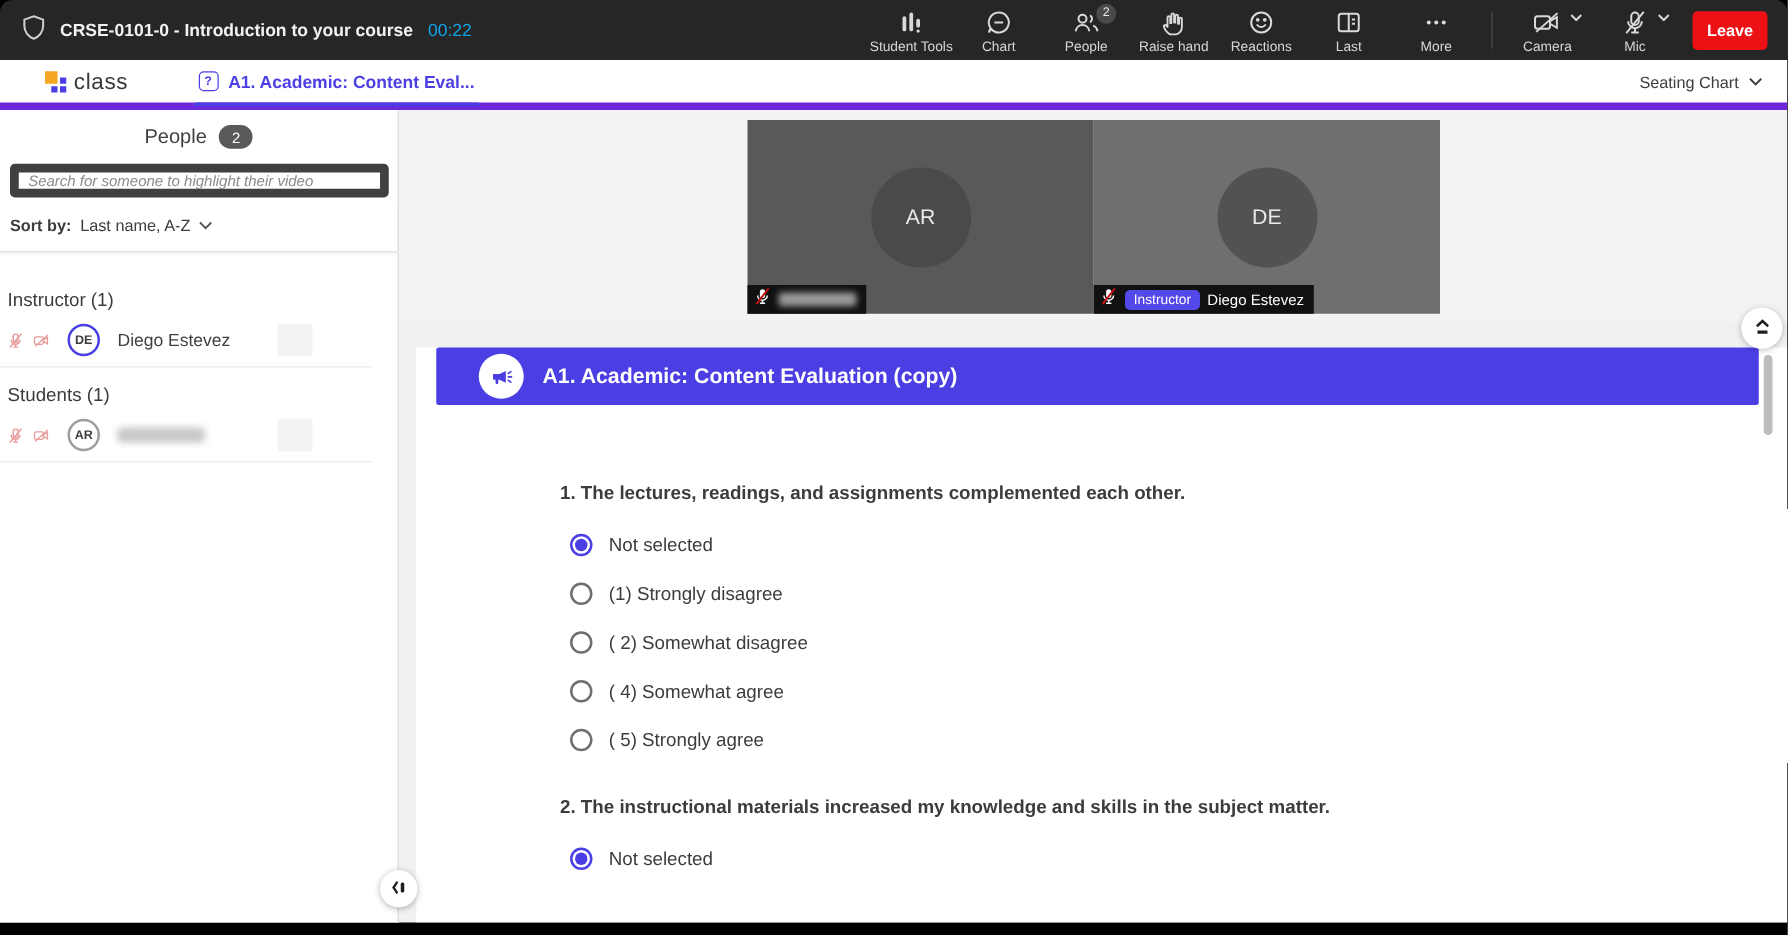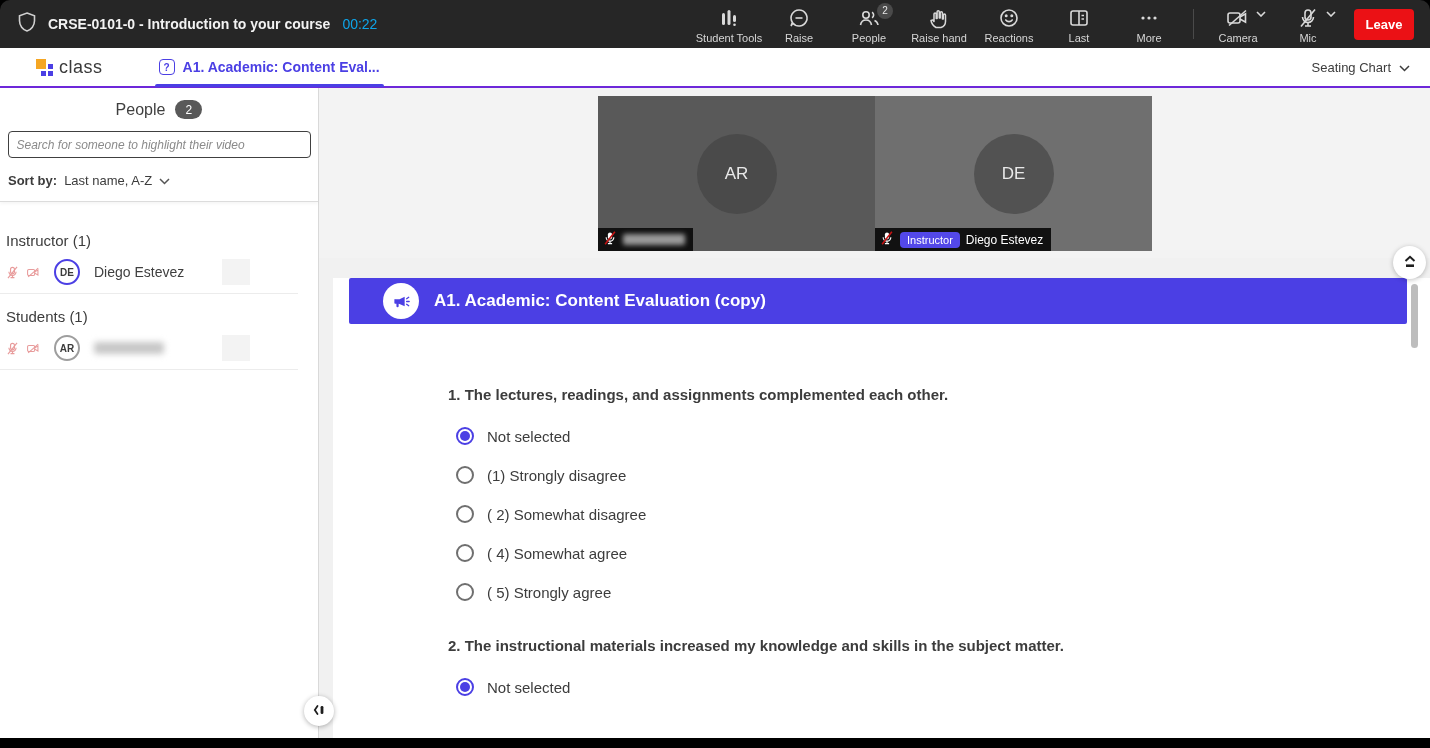--- a/index.html
+++ b/index.html
@@ -14,21 +14,21 @@
   .toolbar { display:flex; align-items:flex-start; gap:2px; }
   .tool-btn { width:68px; display:flex; flex-direction:column; align-items:center; gap:3px; padding:4px 0 2px; cursor:pointer; background:none; border:none; position:relative; }
   .tool-btn .lbl { color:#d6d6d6; font-size:11px; white-space:nowrap; }
   .tool-btn .ico { height:22px; display:flex; align-items:center; justify-content:center; position:relative; }
   .badge-num { position:absolute; top:-4px; right:-12px; background:#4a4a4a; color:#e8e8e8; font-size:10px; min-width:16px; height:16px; border-radius:8px; display:flex; align-items:center; justify-content:center; padding:0 3px; }
   .chev-wrap { position:absolute; top:2px; right:6px; }
   .tb-divider { width:1px; height:30px; background:#4a4a4a; margin:6px 8px 0; }
   .leave-btn { background:#EB1115; color:#fff; font-weight:bold; font-size:13px; border:none; border-radius:4px; width:60px; height:31px; margin:6px 4px 0 10px; cursor:pointer; }
 
   
-  .tabbar { height:40px; background:#fff; border-bottom:2px solid #6d28d9; display:flex; align-items:center; padding:0 16px 0 36px; }
+  .tabbar { height:40px; background:#fff; border-bottom:6px solid #6d28d9; display:flex; align-items:center; padding:0 16px 0 36px; }
   .brand { display:flex; align-items:center; gap:5px; margin-right:52px; cursor:pointer; }
   .brand-mark { position:relative; width:18px; height:18px; }
   .brand-mark i { position:absolute; display:block; }
   .bm-orange { left:0; top:1px; width:10px; height:10px; background:#F5A623; }
   .bm-p1 { left:12px; top:6px; width:5px; height:5px; background:#4B3FE4; }
   .bm-p2 { left:5px; top:13px; width:5px; height:5px; background:#4B3FE4; }
   .bm-p3 { left:12px; top:13px; width:5px; height:5px; background:#4B3FE4; }
   .brand-text { font-size:18px; color:#3a3a3a; letter-spacing:.5px; }
   .tab { position:relative; height:40px; display:flex; align-items:center; gap:8px; padding:0 4px; cursor:pointer; }
   .tab-qicon { width:16px; height:16px; border:1.5px solid #4B3FE4; border-radius:4px; color:#4B3FE4; font-size:10px; font-weight:bold; display:flex; align-items:center; justify-content:center; }
@@ -38,21 +38,21 @@
   .seating-label { font-size:13px; color:#3c3c3c; }
 
   
   .main { position:relative; display:flex; height:650px; background:#f1f1f1; }
 
   
   .sidebar { position:relative; width:319px; background:#fff; border-right:1px solid #d9d9d9; flex:none; }
   .people-head { display:flex; align-items:center; justify-content:center; gap:10px; padding:12px 0 10px; }
   .people-title { font-size:16px; color:#3f3f3f; }
   .people-count { background:#595959; color:#fff; font-size:12px; border-radius:10px; min-width:27px; height:19px; display:flex; align-items:center; justify-content:center; }
-  .search-box { display:block; width:303px; margin:2px auto 0; height:27px; border:1px solid #404040; border-radius:4px; padding:0 8px; font-size:12px; font-style:italic; color:#444; outline:none; font-family:"Liberation Sans", sans-serif; }
+  .search-box { display:block; width:303px; margin:2px auto 0; height:27px; border:7px solid #404040; border-radius:4px; padding:0 8px; font-size:12px; font-style:italic; color:#444; outline:none; font-family:"Liberation Sans", sans-serif; }
   .search-box::placeholder { color:#8a8a8a; }
   .sort-row { display:flex; align-items:center; gap:7px; padding:13px 8px 12px; border-bottom:1px solid #dcdcdc; box-shadow:0 2px 3px rgba(0,0,0,.04); }
   .sort-label { font-size:13px; font-weight:bold; color:#3c3c3c; }
   .sort-value { font-size:13px; color:#3c3c3c; }
   .roster { padding:30px 0 0; }
   .section-h { font-size:15px; color:#3c3c3c; padding:0 0 6px 6px; }
   .roster-row { display:flex; align-items:center; gap:6px; padding:4px 0 8px 6px; border-bottom:1px solid #ececec; width:298px; margin-bottom:14px; }
   .row-ico { display:flex; align-items:center; }
   .avatar { width:26px; height:26px; border-radius:50%; background:#fff; display:flex; align-items:center; justify-content:center; font-size:10px; font-weight:bold; color:#3c3c3c; margin:0 8px 0 6px; flex:none; }
   .ring-purple { border:2px solid #4B3FE4; }
@@ -124,21 +124,21 @@
         <span class="lbl">Student Tools</span>
       </button>
 
       <button class="tool-btn">
         <span class="ico">
           <svg width="22" height="22" viewBox="0 0 22 22" fill="none" stroke="#d9d9d9" stroke-width="1.6">
               <path d="M11 3a8 8 0 1 1-6.2 13L3 19l1.4-3.6A8 8 0 0 1 11 3z"></path>
               <path d="M7.5 11h7"></path>
             </svg>
         </span>
-        <span class="lbl">Raise</span>
+        <span class="lbl">Chart</span>
       </button>
 
       <button class="tool-btn">
         <span class="ico">
           <svg width="24" height="22" viewBox="0 0 24 22" fill="none" stroke="#d9d9d9" stroke-width="1.6">
               <circle cx="9" cy="8" r="3.2"></circle>
               <path d="M3.5 18c.5-3 2.8-5 5.5-5s5 2 5.5 5"></path>
               <path d="M15 5.2a3.2 3.2 0 0 1 0 5.6"></path>
               <path d="M17.5 13.5c2 .8 3.2 2.4 3.5 4.5"></path>
             </svg>

